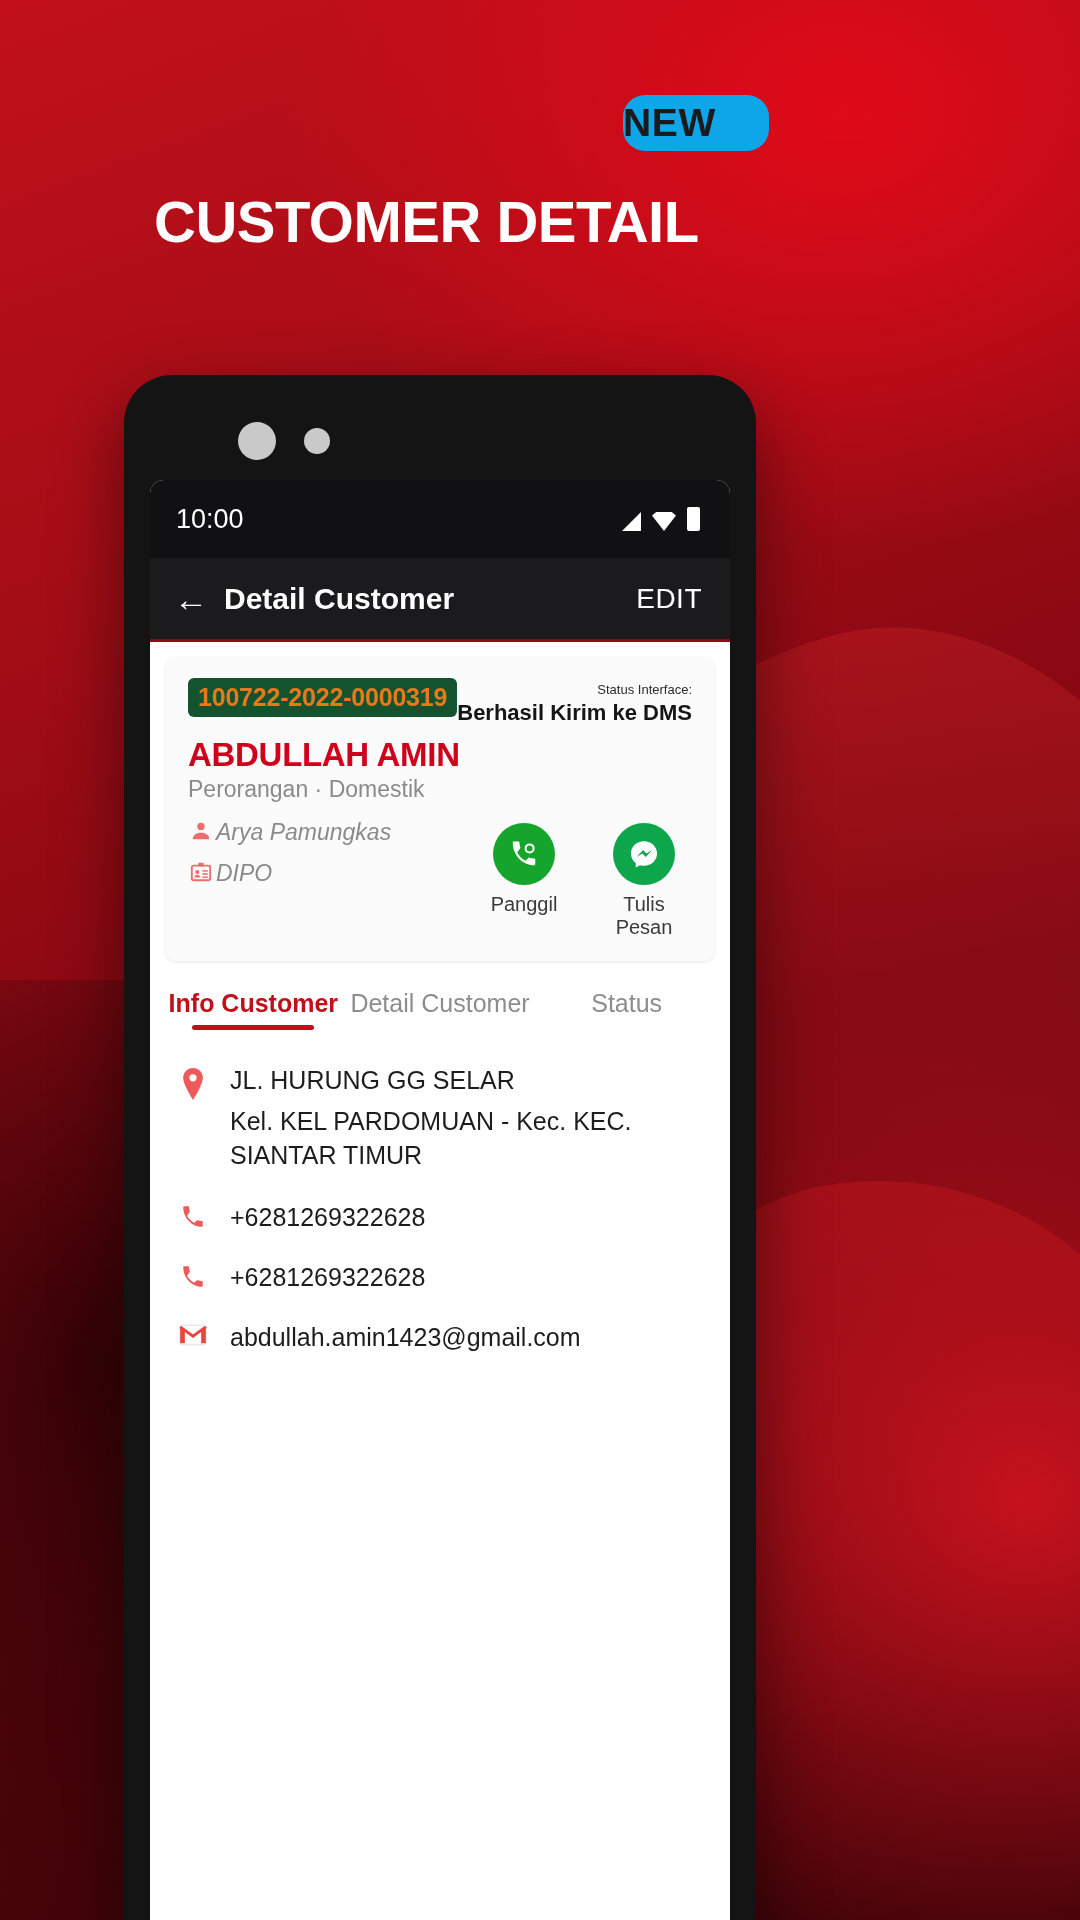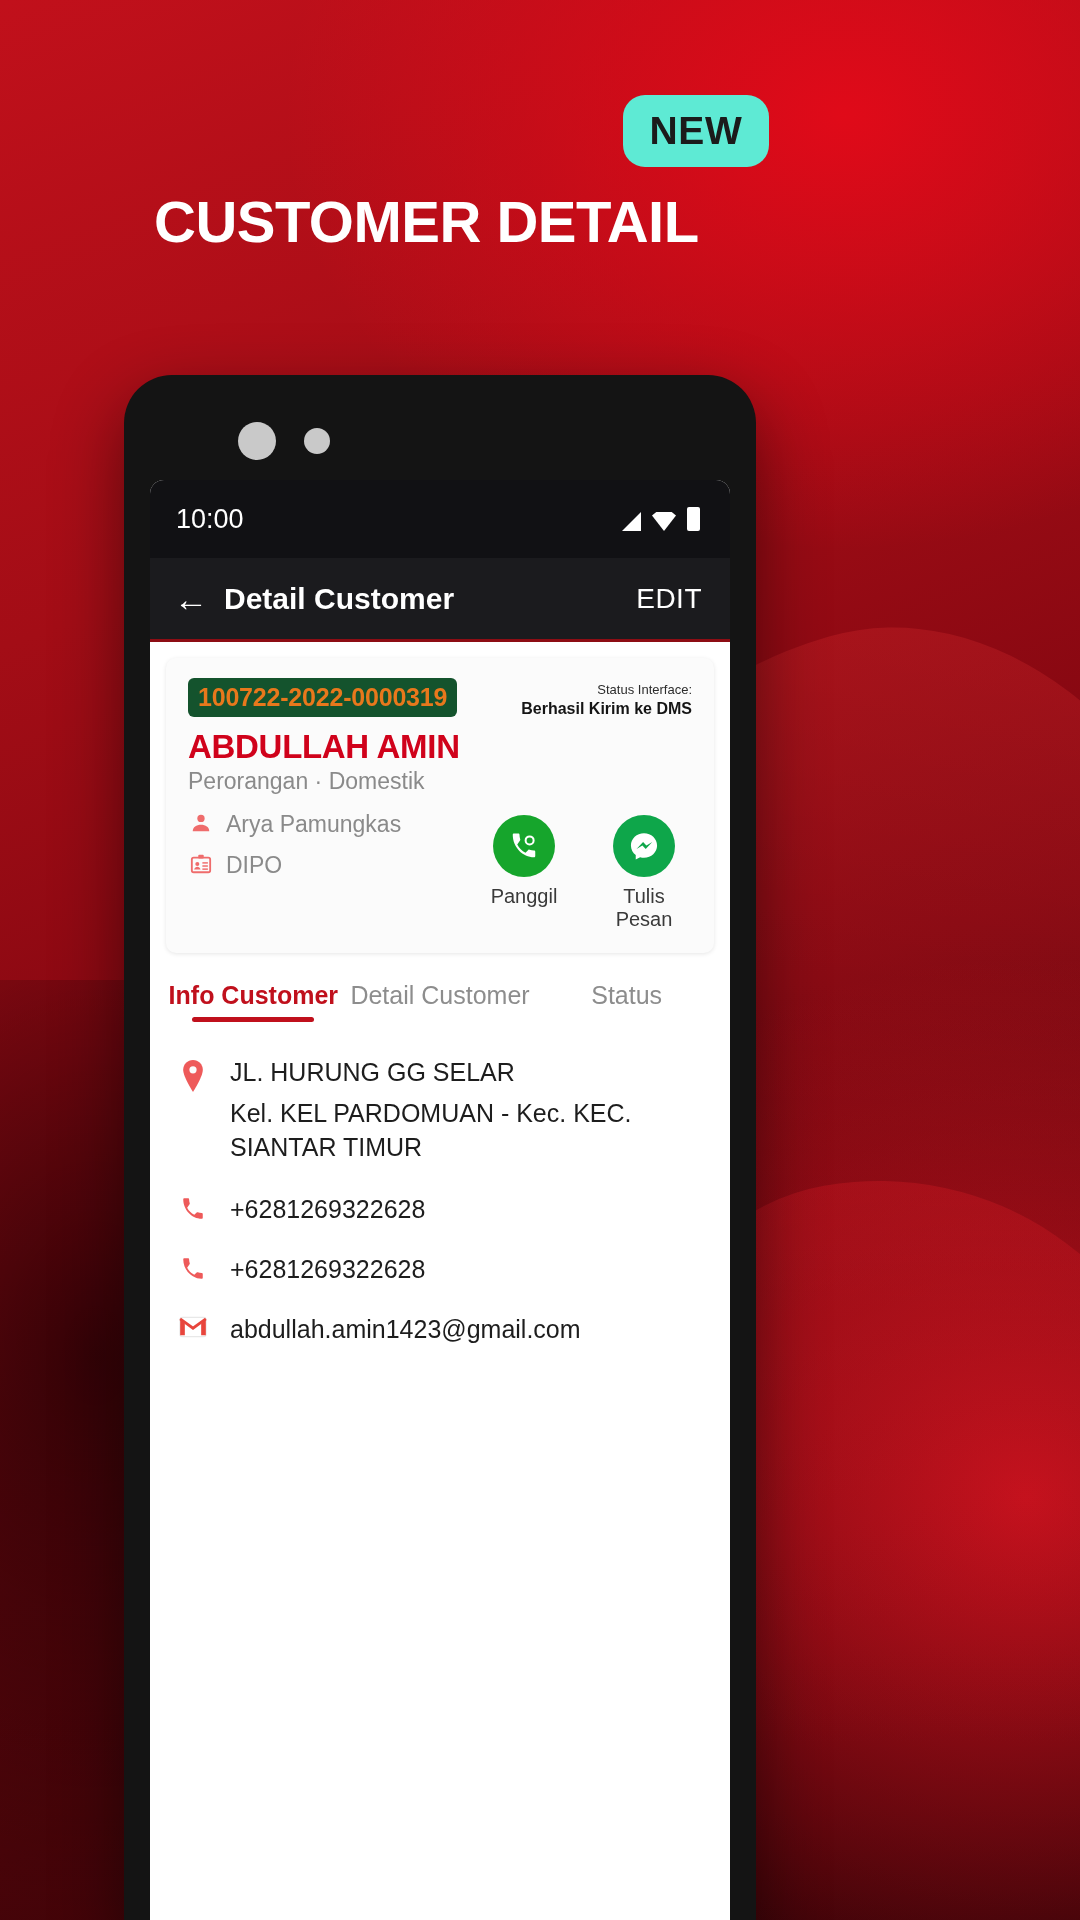--- a/index.html
+++ b/index.html
@@ -35,24 +35,24 @@
   }
   #bg .darkL {
     position:absolute; left:-160px; top:980px;
     width:640px; height:940px;
     background:radial-gradient(ellipse at 40% 40%, rgba(0,0,0,.55), rgba(0,0,0,0) 70%);
   }
 
   
   #badge {
     position:absolute; left:623px; top:95px;
-    width:146px; height:72px;
-    background:#5eead4;
+    width:146px; height:56px;
+    background:#0ea5e9;
     border-radius:22px;
-    display:flex; align-items:center; justify-content:center;
+    display:flex; align-items:center; justify-content:flex-start;
   }
   #badge span {
     font-size:39px; font-weight:bold; color:#1b1b1b;
     letter-spacing:.6px;
   }
   #title {
     position:absolute; left:154px; top:190px;
     width:760px;
     font-size:58px; font-weight:bold; color:#ffffff;
     letter-spacing:-.5px;
@@ -117,28 +117,28 @@
   #cust-id {
     display:inline-block;
     background:#14532d;
     color:#e8781c;
     font-size:25px; font-weight:bold;
     padding:5px 10px; border-radius:6px;
     letter-spacing:-.2px;
   }
   #status-box { text-align:right; padding-top:4px; }
   #status-label { font-size:13px; color:#2c2c2c; }
-  #status-value { font-size:16px; font-weight:bold; color:#151515; margin-top:3px; }
+  #status-value { font-size:22px; font-weight:bold; color:#151515; margin-top:3px; }
 
   #cust-name { font-size:33px; font-weight:bold; color:#d0021b; margin:10px 0 2px; letter-spacing:-.3px; }
   #cust-sub  { font-size:23px; color:#8a8a8a; margin-bottom:14px; }
 
   #card-body { display:flex; justify-content:space-between; align-items:flex-start; }
   #info-lines { flex:1; min-width:0; }
-  .info-row { display:flex; align-items:flex-start; gap:12px; margin-bottom:11px; }
+  .info-row { display:flex; align-items:flex-start; gap:2px; margin-bottom:11px;font-style:italic; }
   .info-row .txt { font-size:23px; color:#8a8a8a; line-height:1.32; }
 
   .ico { width:26px; flex:0 0 26px; display:flex; justify-content:center; padding-top:3px; }
   .ico svg { display:block; }
 
   #actions { display:flex; gap:28px; padding-right:2px; padding-top:6px; }
   .action { text-align:center; width:92px; }
   .circle { width:62px; height:62px; border-radius:50%; background:#16a52c; margin:0 auto;
             display:flex; align-items:center; justify-content:center; }
   .circle.msg { background:#0ea64a; }

